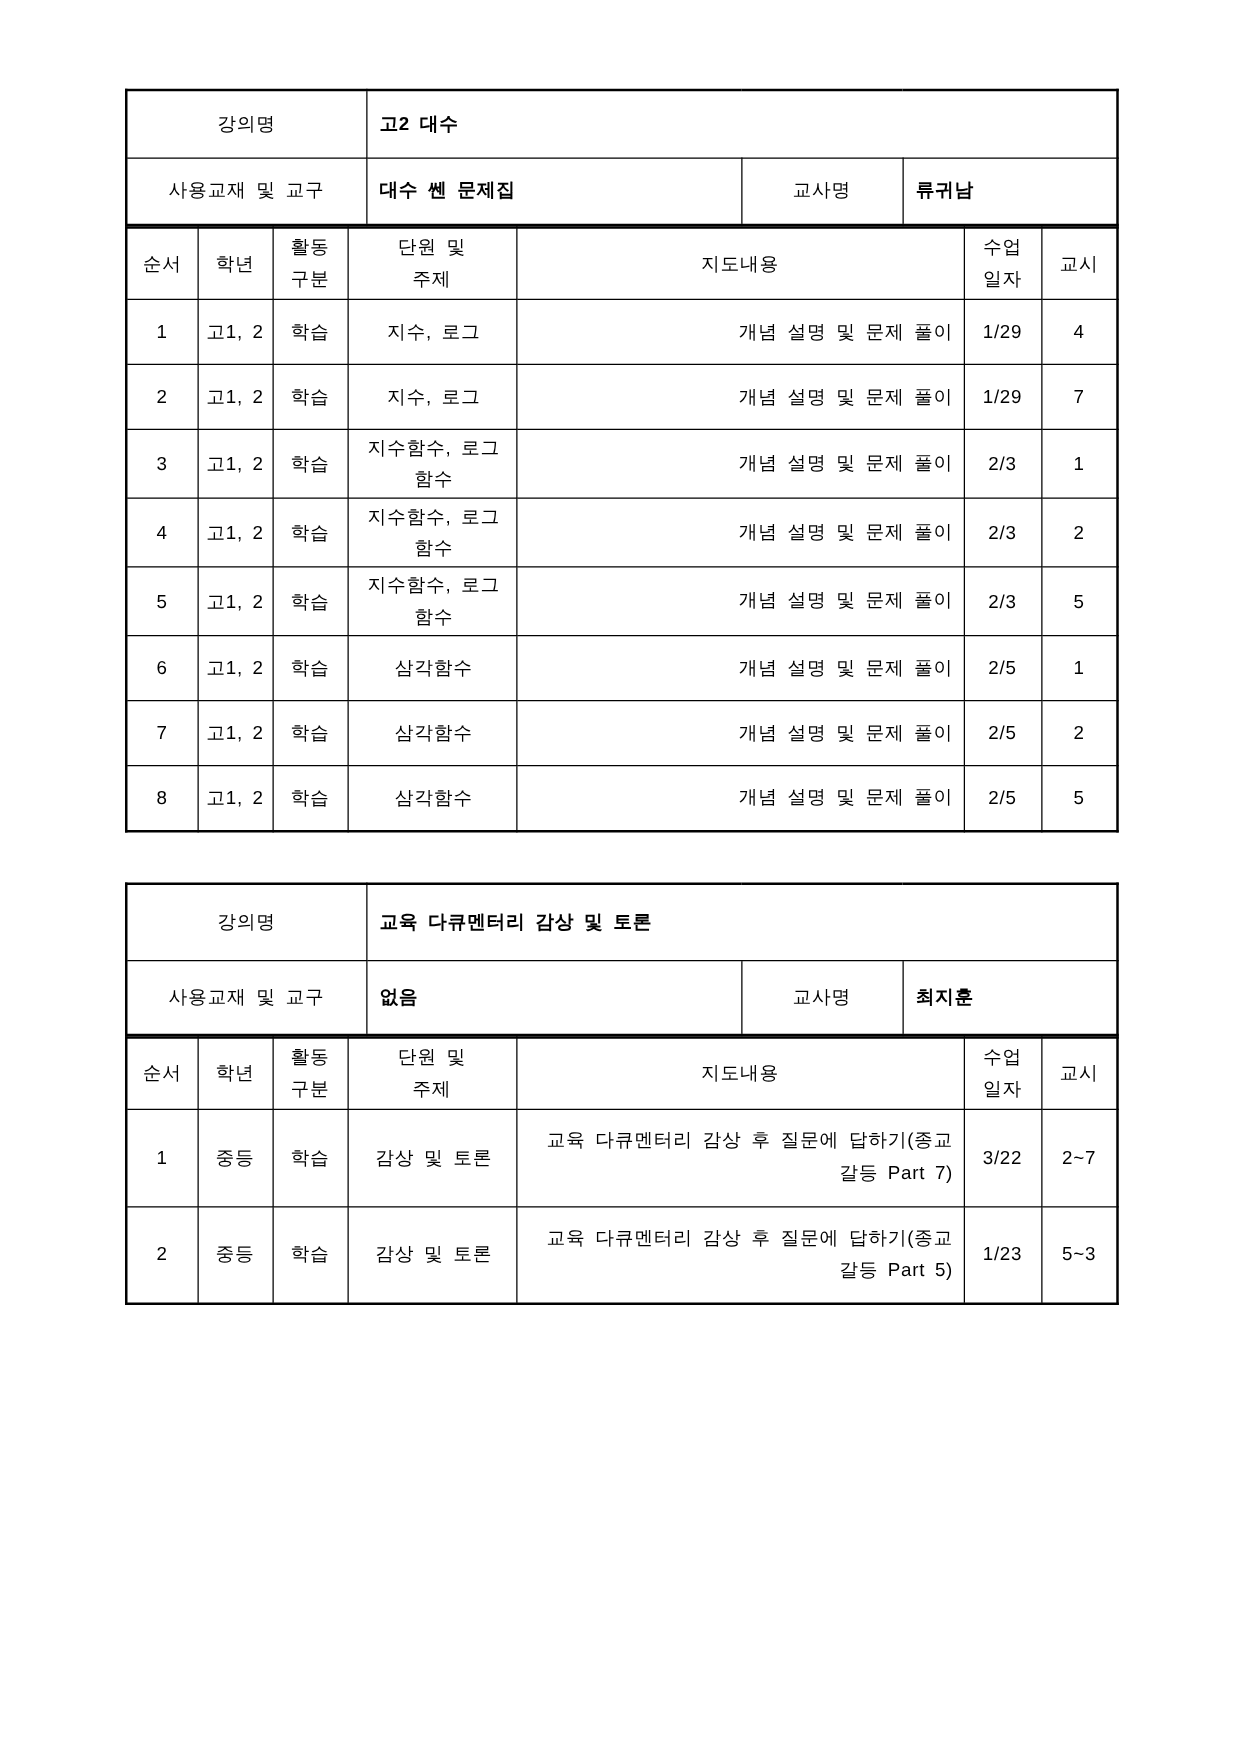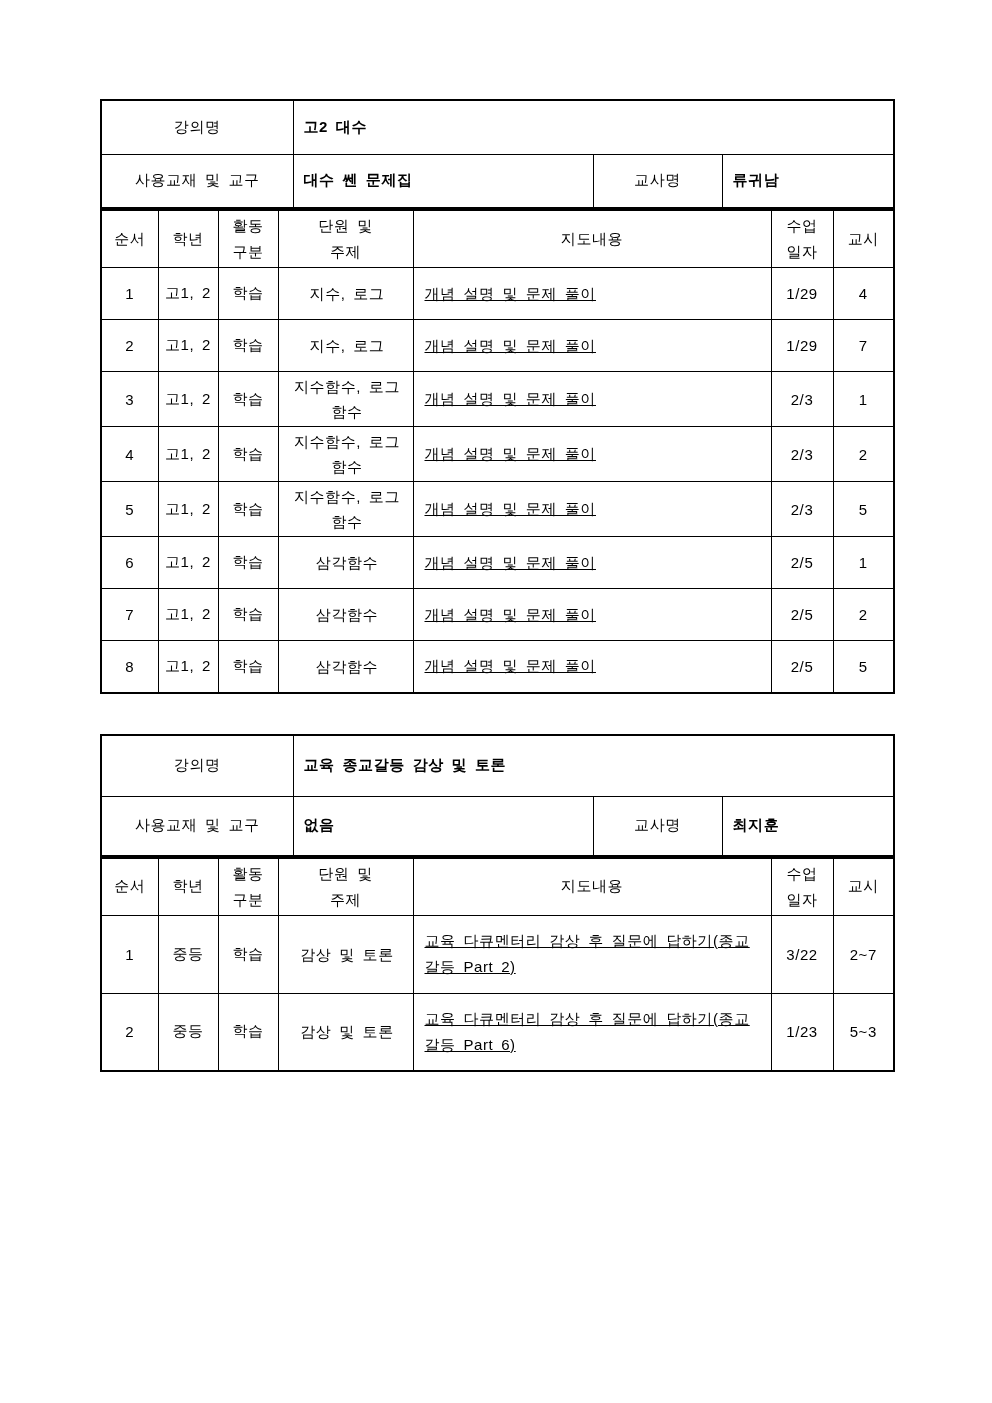--- a/index.html
+++ b/index.html
@@ -7,41 +7,41 @@
     margin: 0; padding: 0;
     width: 992px; height: 1403px;
     background: #ffffff;
     color: #000000;
     font-family: "Liberation Sans", sans-serif;
     font-size: 15px;
     letter-spacing: 0.6px;
     word-spacing: 3px;
   }
   .doc {
-    padding-top: 99px;
+    padding-top: 71px;
     padding-left: 100px;
     width: 784px;
   }
   table {
     border-collapse: collapse;
     table-layout: fixed;
     width: 793px;
     border: 2px solid #000000;
   }
   td, th {
     border: 1.5px solid #000000;
     vertical-align: middle;
     text-align: center;
     padding: 2px 4px;
     font-weight: normal;
     overflow: hidden;
   }
   .left { text-align: left; padding-left: 10px; padding-right: 6px; font-weight: bold; }
   .unit-cell { text-align: center; padding-left: 7px; padding-right: 4px; line-height: 25px; }
-  .content-cell { text-align: left; padding-left: 11px; padding-right: 8px; line-height: 26px; text-decoration: underline; }
+  .content-cell { text-align: right; padding-left: 11px; padding-right: 8px; line-height: 26px; }
   .hdr2 div { line-height: 26px; text-align: center; }
   
   .info-table tr { height: 54px; }
   .info-table-2 tr.r1 { height: 62px; }
   .info-table-2 tr.r2 { height: 59px; }
   
   .sched-table tr.head-row { height: 57px; }
   .sched-table-1 tr.data-row { height: 52px; }
   .sched-table-2 tr.data-row { height: 78px; }
   .mt27 { }
@@ -183,21 +183,21 @@
     <table class="info-table info-table-2 mt40">
       <colgroup>
           <col style="width:192px">
           <col style="width:300px">
           <col style="width:129px">
           <col style="width:172px">
         </colgroup>
       <tbody>
           <tr class="r1">
         <td>강의명</td>
-        <td colspan="3" class="left">교육 종교갈등 감상 및 토론</td>
+        <td colspan="3" class="left">교육 다큐멘터리 감상 및 토론</td>
       </tr>
       <tr class="r2">
         <td>사용교재 및 교구</td>
         <td class="left">없음</td>
         <td>교사명</td>
         <td class="left">최지훈</td>
       </tr>
     </tbody>
       </table>
 
@@ -228,30 +228,30 @@
           <div>수업</div>
           <div>일자</div>
         </th>
         <th>교시</th>
       </tr>
       <tr class="data-row">
         <td>1</td>
         <td>중등</td>
         <td>학습</td>
         <td class="unit-cell">감상 및 토론</td>
-        <td class="content-cell">교육 다큐멘터리 감상 후 질문에 답하기(종교갈등 Part 2)</td>
+        <td class="content-cell">교육 다큐멘터리 감상 후 질문에 답하기(종교갈등 Part 7)</td>
         <td>3/22</td>
         <td>2~7</td>
       </tr>
       <tr class="data-row">
         <td>2</td>
         <td>중등</td>
         <td>학습</td>
         <td class="unit-cell">감상 및 토론</td>
-        <td class="content-cell">교육 다큐멘터리 감상 후 질문에 답하기(종교갈등 Part 6)</td>
+        <td class="content-cell">교육 다큐멘터리 감상 후 질문에 답하기(종교갈등 Part 5)</td>
         <td>1/23</td>
         <td>5~3</td>
       </tr>
     </tbody>
       </table>
   </section>
 
 </div>
 
 </body></html>

